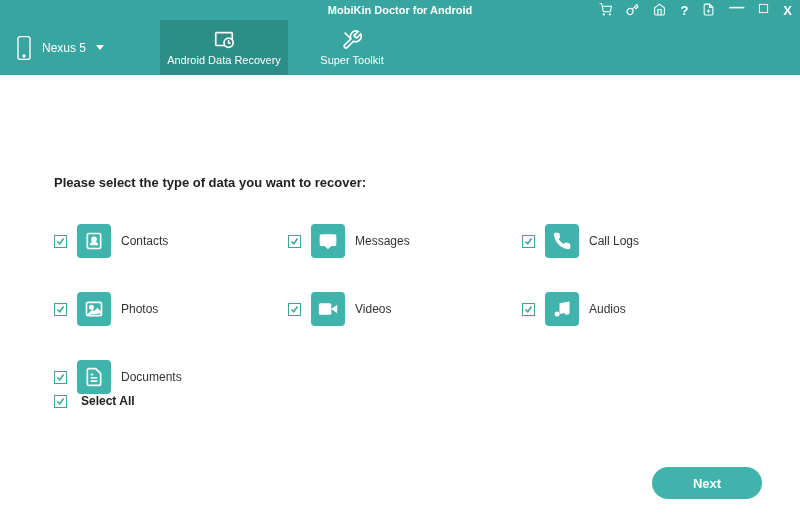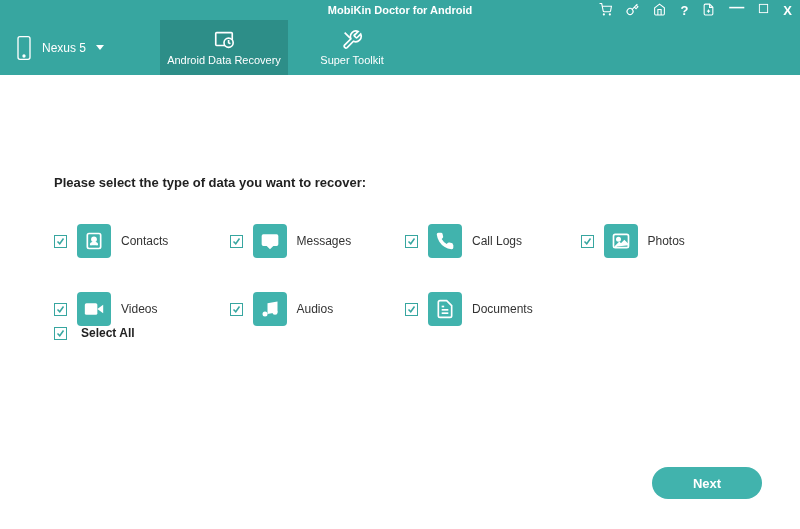--- a/index.html
+++ b/index.html
@@ -71,21 +71,21 @@
     padding: 100px 54px 0 54px;
   }
   .heading {
     font-size: 13px;
     font-weight: bold;
     color: #222;
     margin-bottom: 34px;
   }
   .grid {
     display: grid;
-    grid-template-columns: repeat(4, 1fr);
+    grid-template-columns: repeat(3, 1fr);
     row-gap: 34px;
     column-gap: 10px;
   }
   .item {
     display: flex;
     align-items: center;
     gap: 10px;
   }
   .chk {
     width: 13px;

